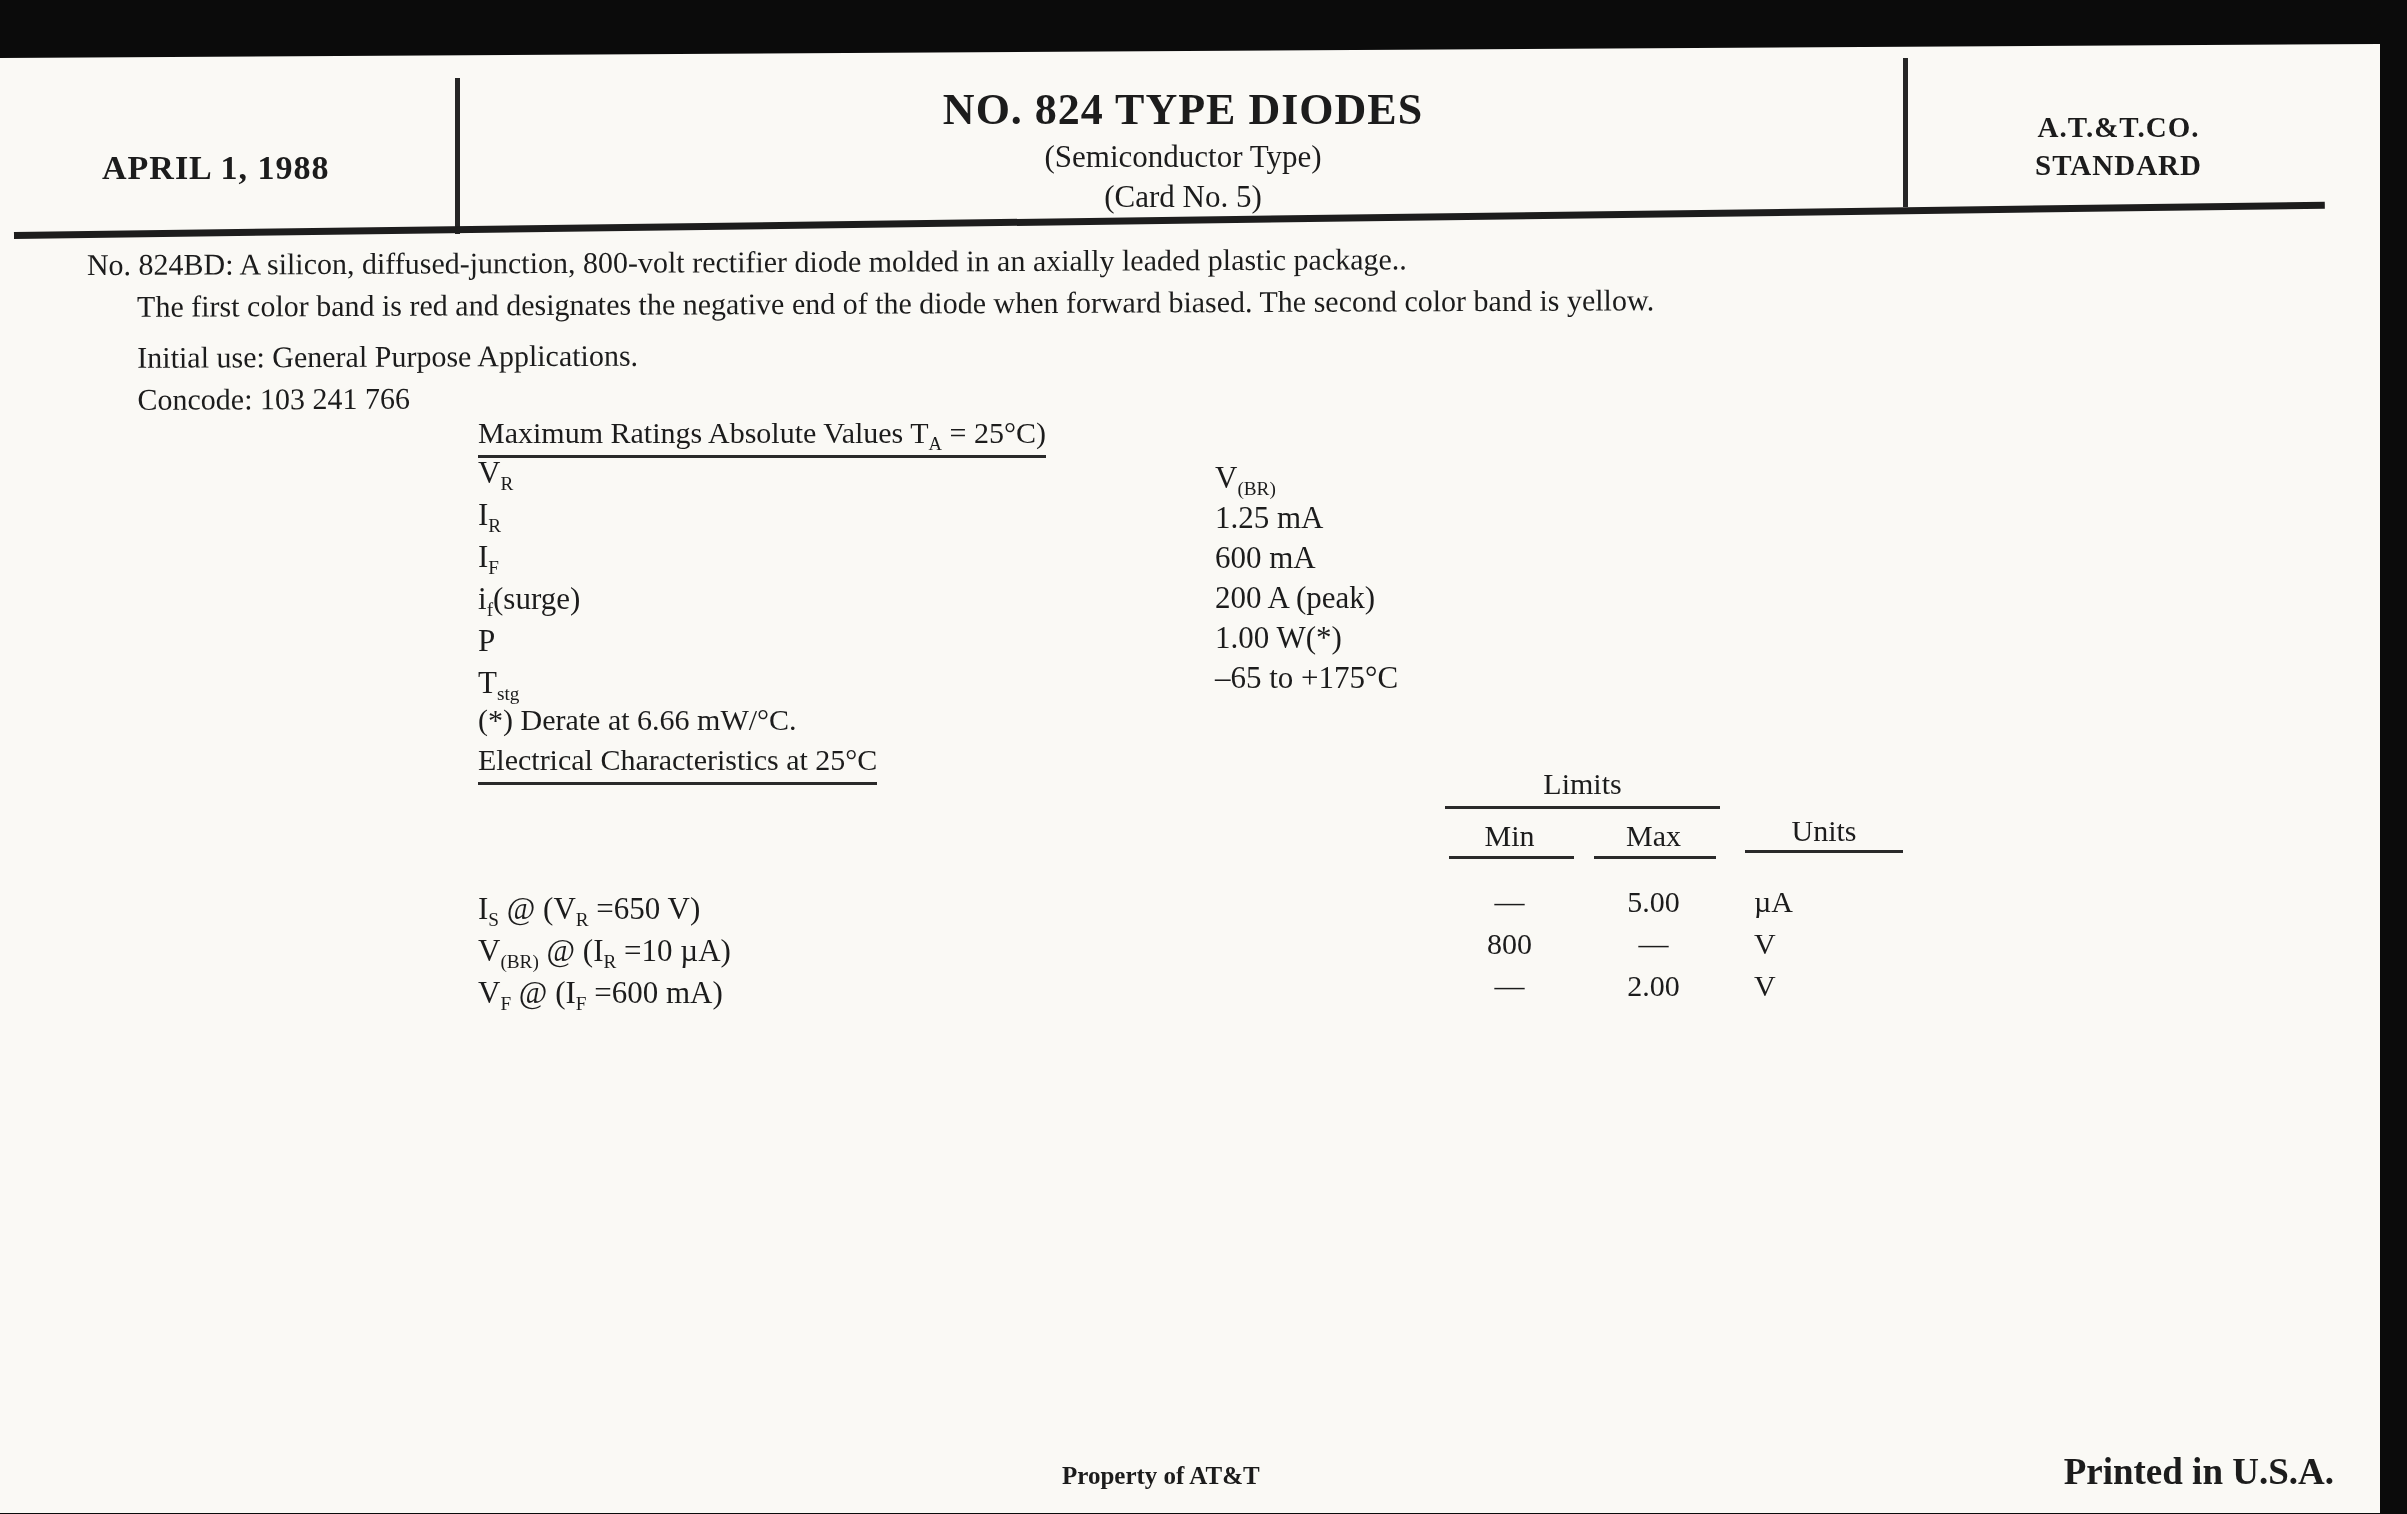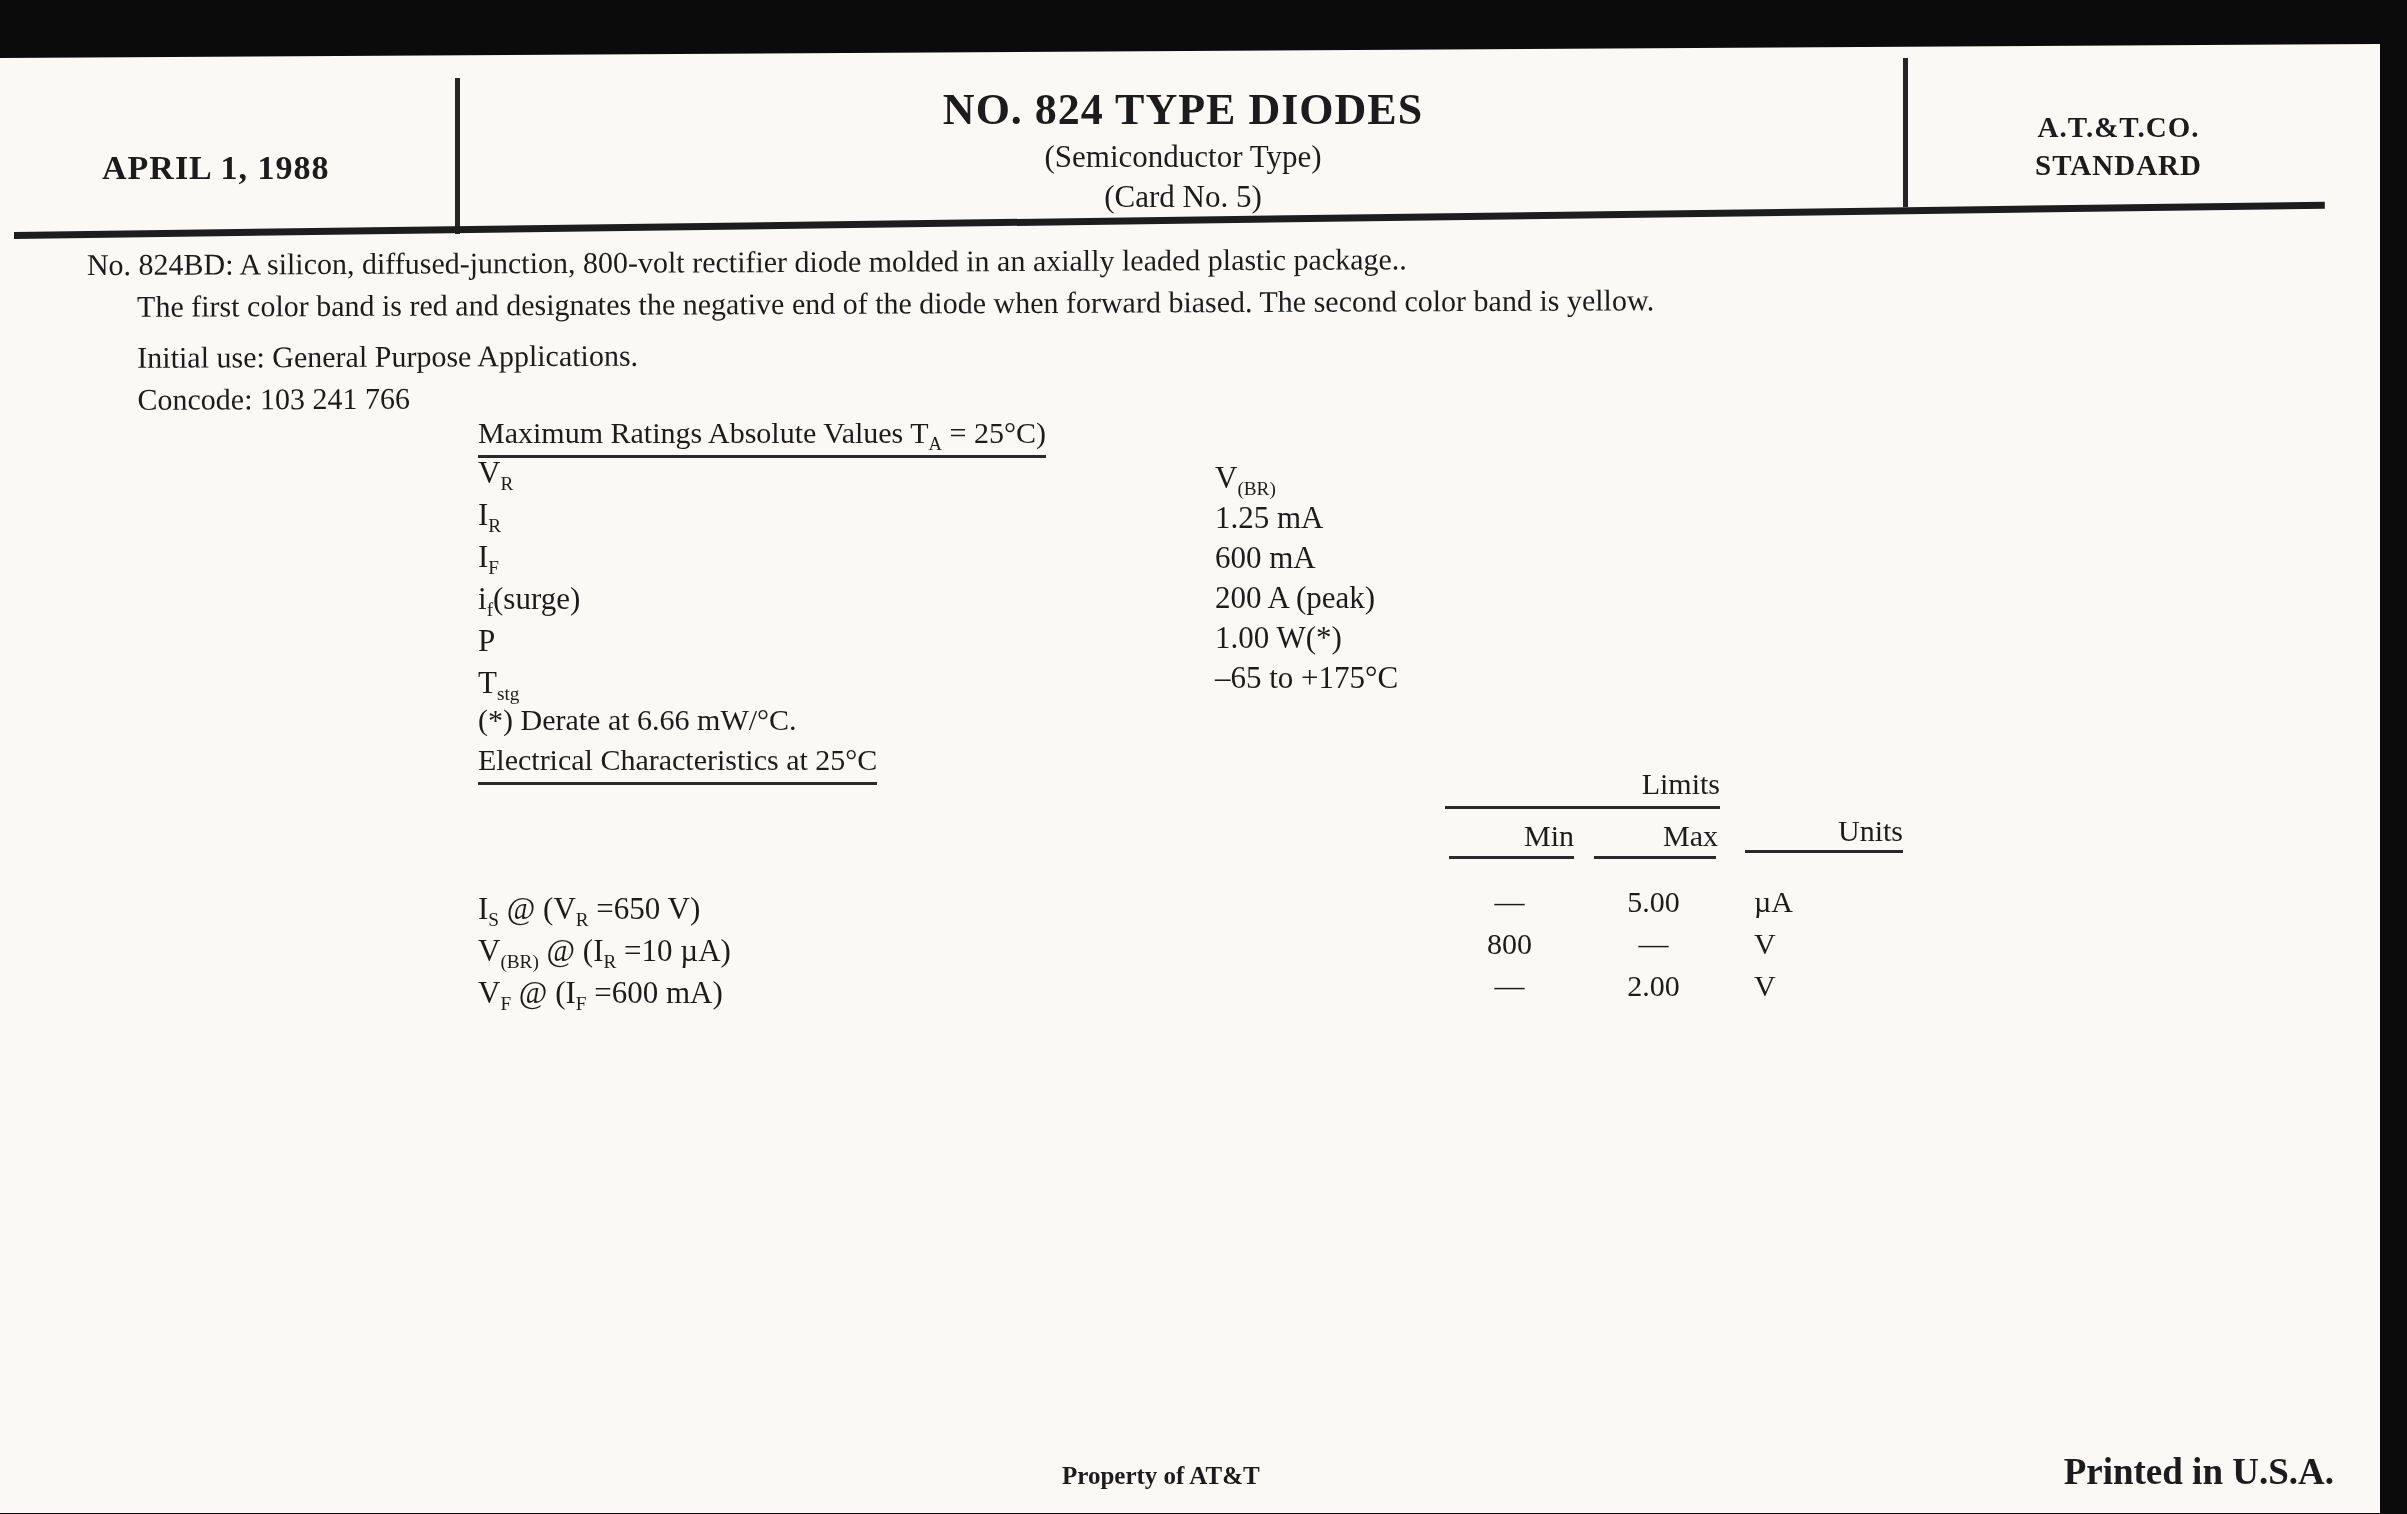--- a/index.html
+++ b/index.html
@@ -49,21 +49,21 @@
     display: inline-block;
     border-bottom: 3px solid #2a2a2a; padding-bottom: 5px;
   }
   .mr-heading { left: 478px; top: 372px; }
   sub { font-size: 0.62em; line-height: 0; letter-spacing: 0; }
   .sym-col { left: 478px; top: 408px; font-size: 31px; line-height: 42px; }
   .val-col { left: 1215px; top: 406px; font-size: 31px; line-height: 40px; margin-top: 8px; }
   .derate   { left: 478px; top: 659px; font-size: 30px; text-align: right; }
   .ec-heading { left: 478px; top: 699px; }
   
-  .t-label { font-size: 30px; text-align: right; }
+  .t-label { font-size: 30px; text-align: center; }
   .limits-head { left: 1445px; top: 723px; width: 275px; }
   .rule { background: #2a2a2a; height: 3px; }
   .limits-rule { left: 1445px; top: 762px; width: 275px; }
   .min-head  { left: 1445px; top: 775px; width: 129px; }
   .max-head  { left: 1589px; top: 775px; width: 129px; }
   .units-head{ left: 1745px; top: 770px; width: 158px; }
   .min-rule  { left: 1449px; top: 812px; width: 125px; }
   .max-rule  { left: 1594px; top: 812px; width: 122px; }
   .units-rule{ left: 1745px; top: 806px; width: 158px; }
   .char-col { left: 478px; top: 844px; font-size: 31px; line-height: 42px; white-space: nowrap; }

